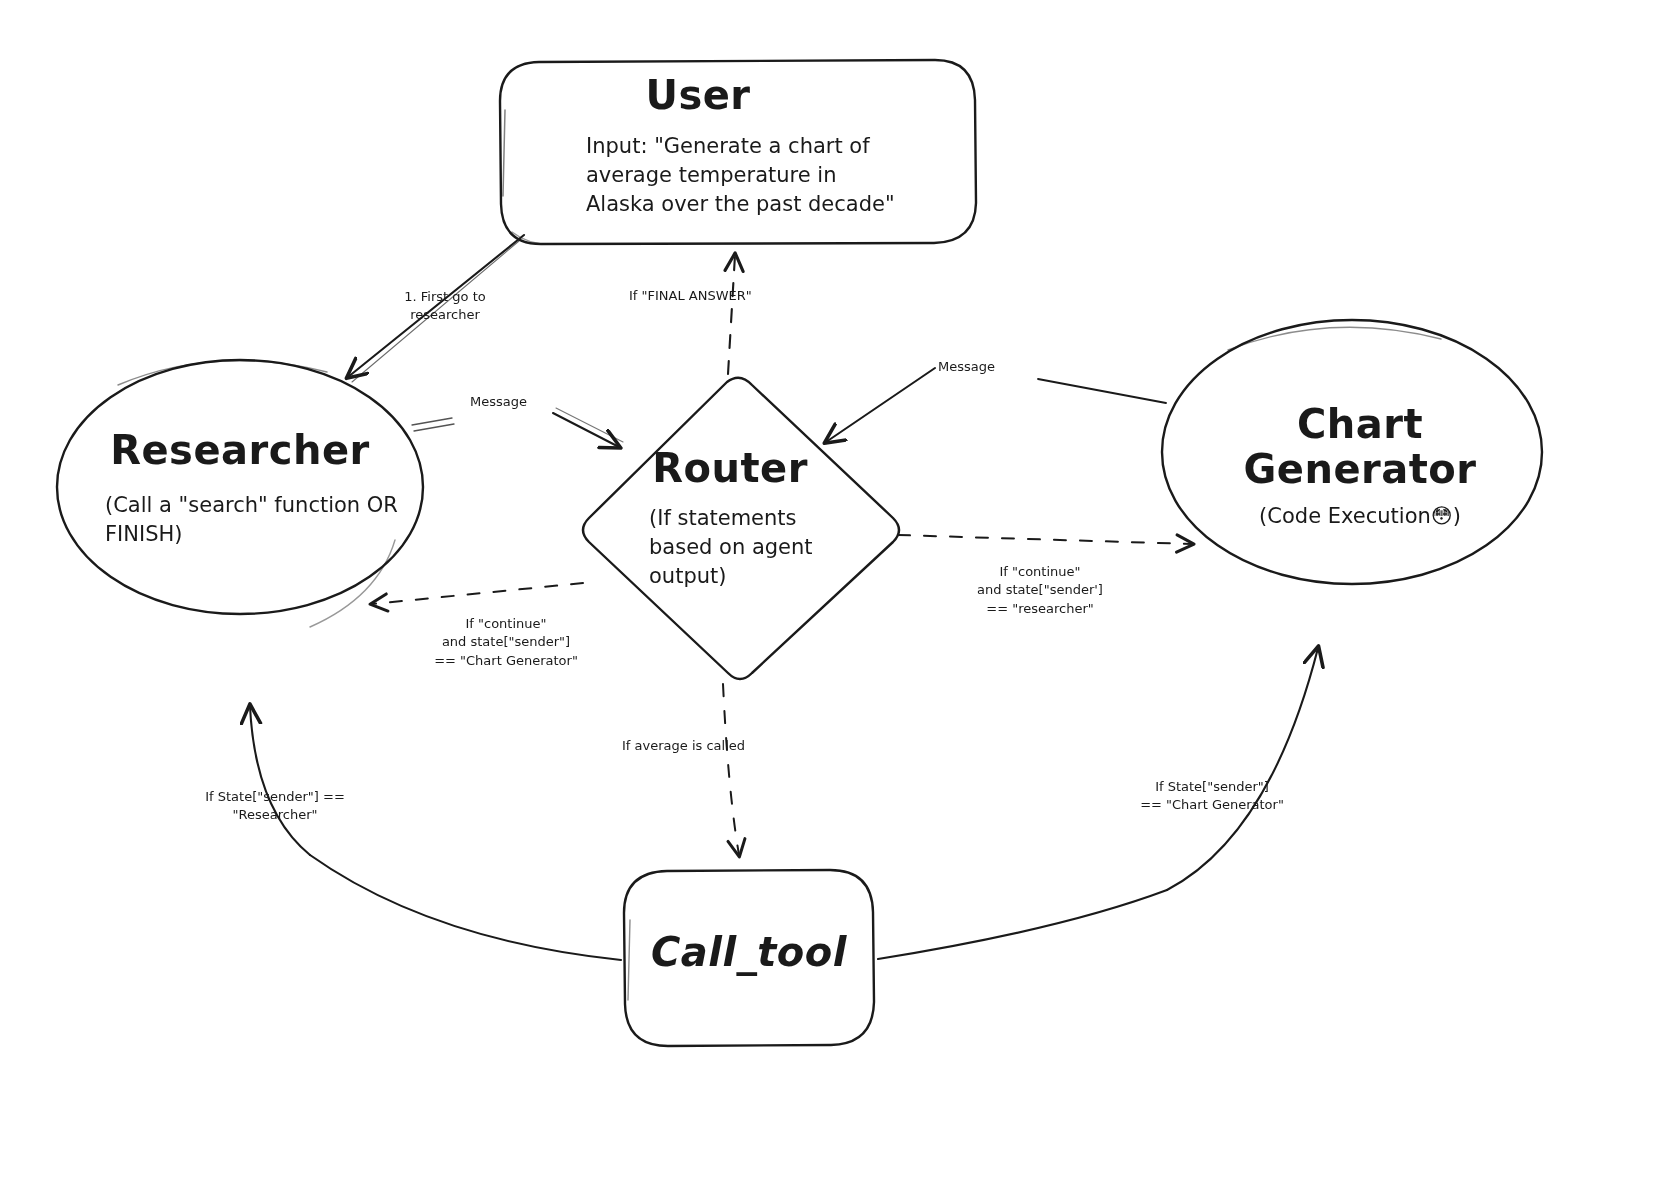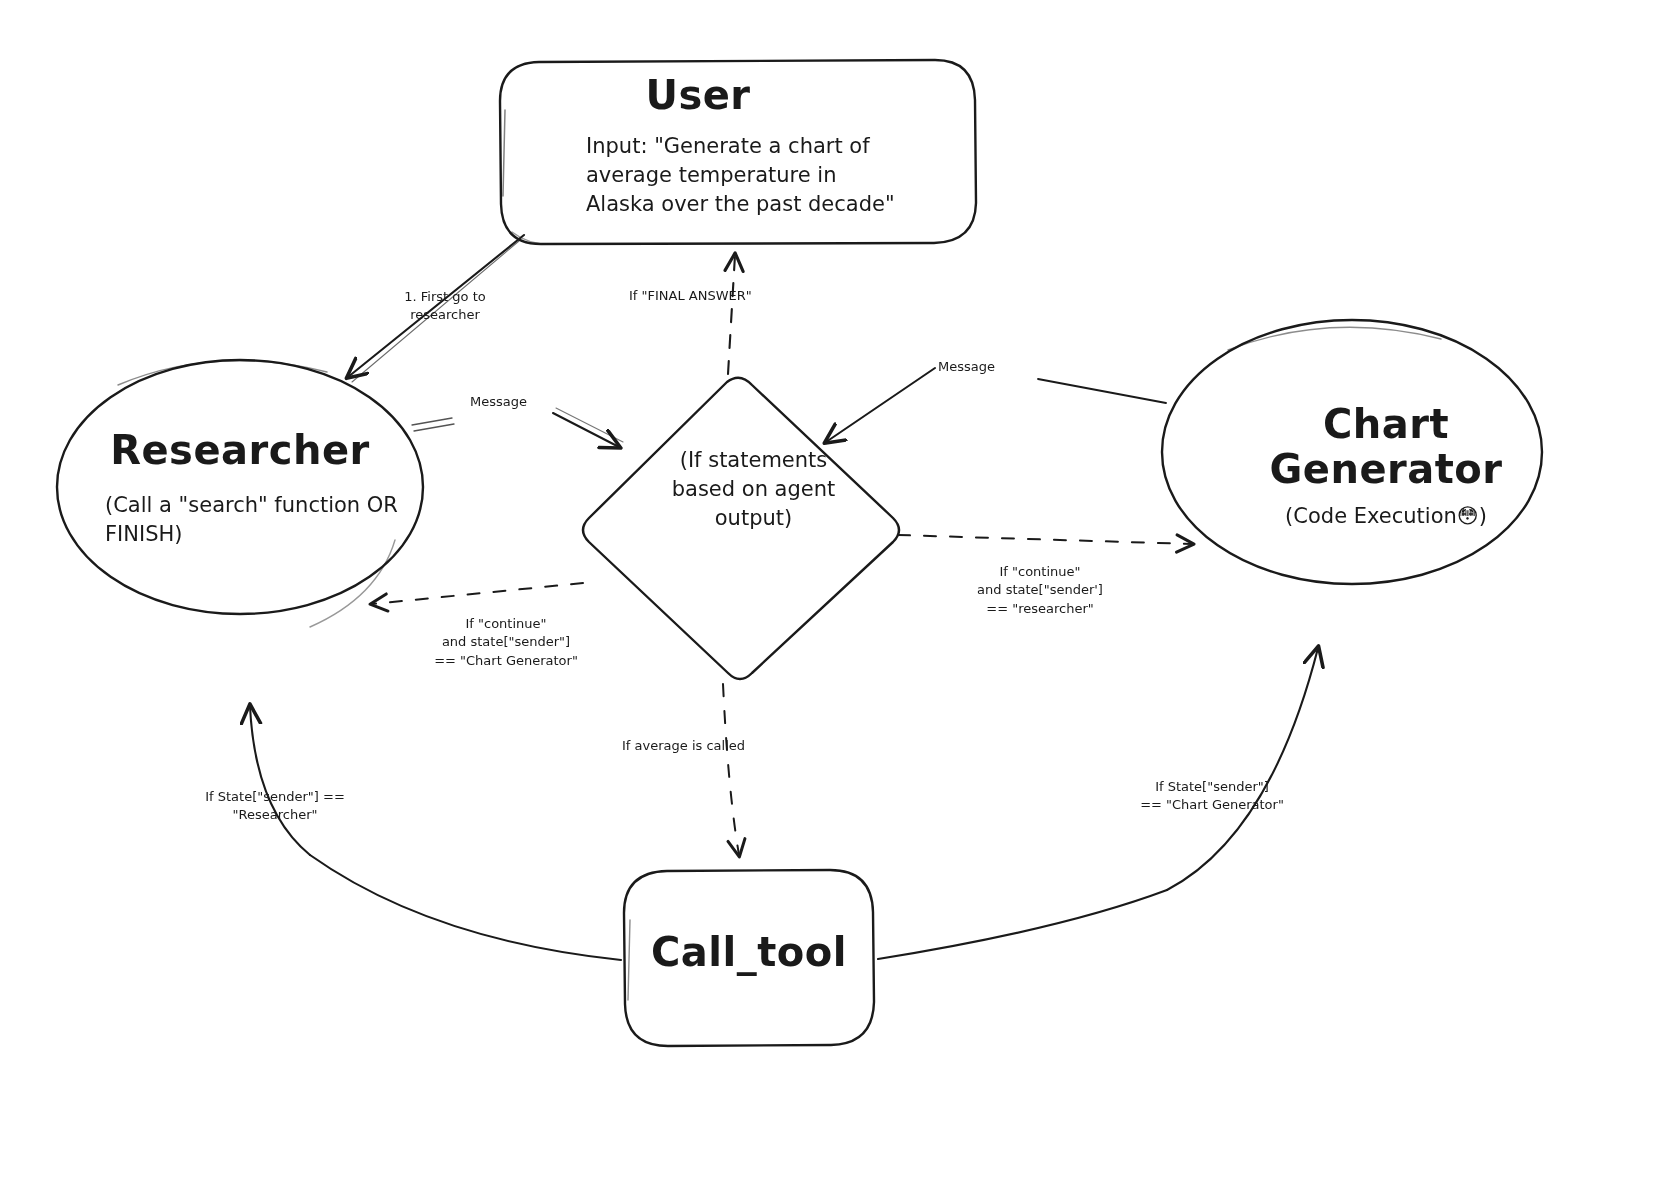--- a/index.html
+++ b/index.html
@@ -146,32 +146,33 @@
 over the past decade"</div>
   </div>
 
   <div class="node-label" style="left:57px; top:428px; width:366px;">
     <div class="node-title">Researcher</div>
     <div class="node-sub sub-left" style="margin-left:48px; margin-top:18px;">(Call a "search" function
 OR FINISH)</div>
   </div>
 
   <div class="node-label" style="left:602px; top:446px; width:256px;">
-    <div class="node-sub sub-left" style="margin-left:47px; margin-top:0;text-align:center;">(If statements
+    <div class="node-title">Router</div>
+    <div class="node-sub sub-left" style="margin-left:47px; margin-top:13px;">(If statements
 based on agent
 output)</div>
   </div>
 
-  <div class="node-label" style="left:1196px; top:402px; width:380px;">
+  <div class="node-label" style="left:1170px; top:402px; width:380px;">
     <div class="node-title" style="white-space:pre-line;">Chart
 Generator</div>
     <div class="node-sub" style="margin-top:10px;text-align:center;">(Code Execution😳)</div>
   </div>
 
-  <div class="node-label" style="left:624px; top:930px; width:250px;">
+  <div class="node-label" style="left:624px; top:930px; width:250px;font-style:italic;">
     <div class="node-title">Call_tool</div>
   </div>
 
   <div class="edge-label el-center" style="left:330px; top:288px; width:230px;">1. First go to
 researcher</div>
 
   <div class="edge-label el-left" style="left:470px; top:393px; width:150px;">Message</div>
 
   <div class="edge-label el-left" style="left:938px; top:358px; width:150px;">Message</div>
 

